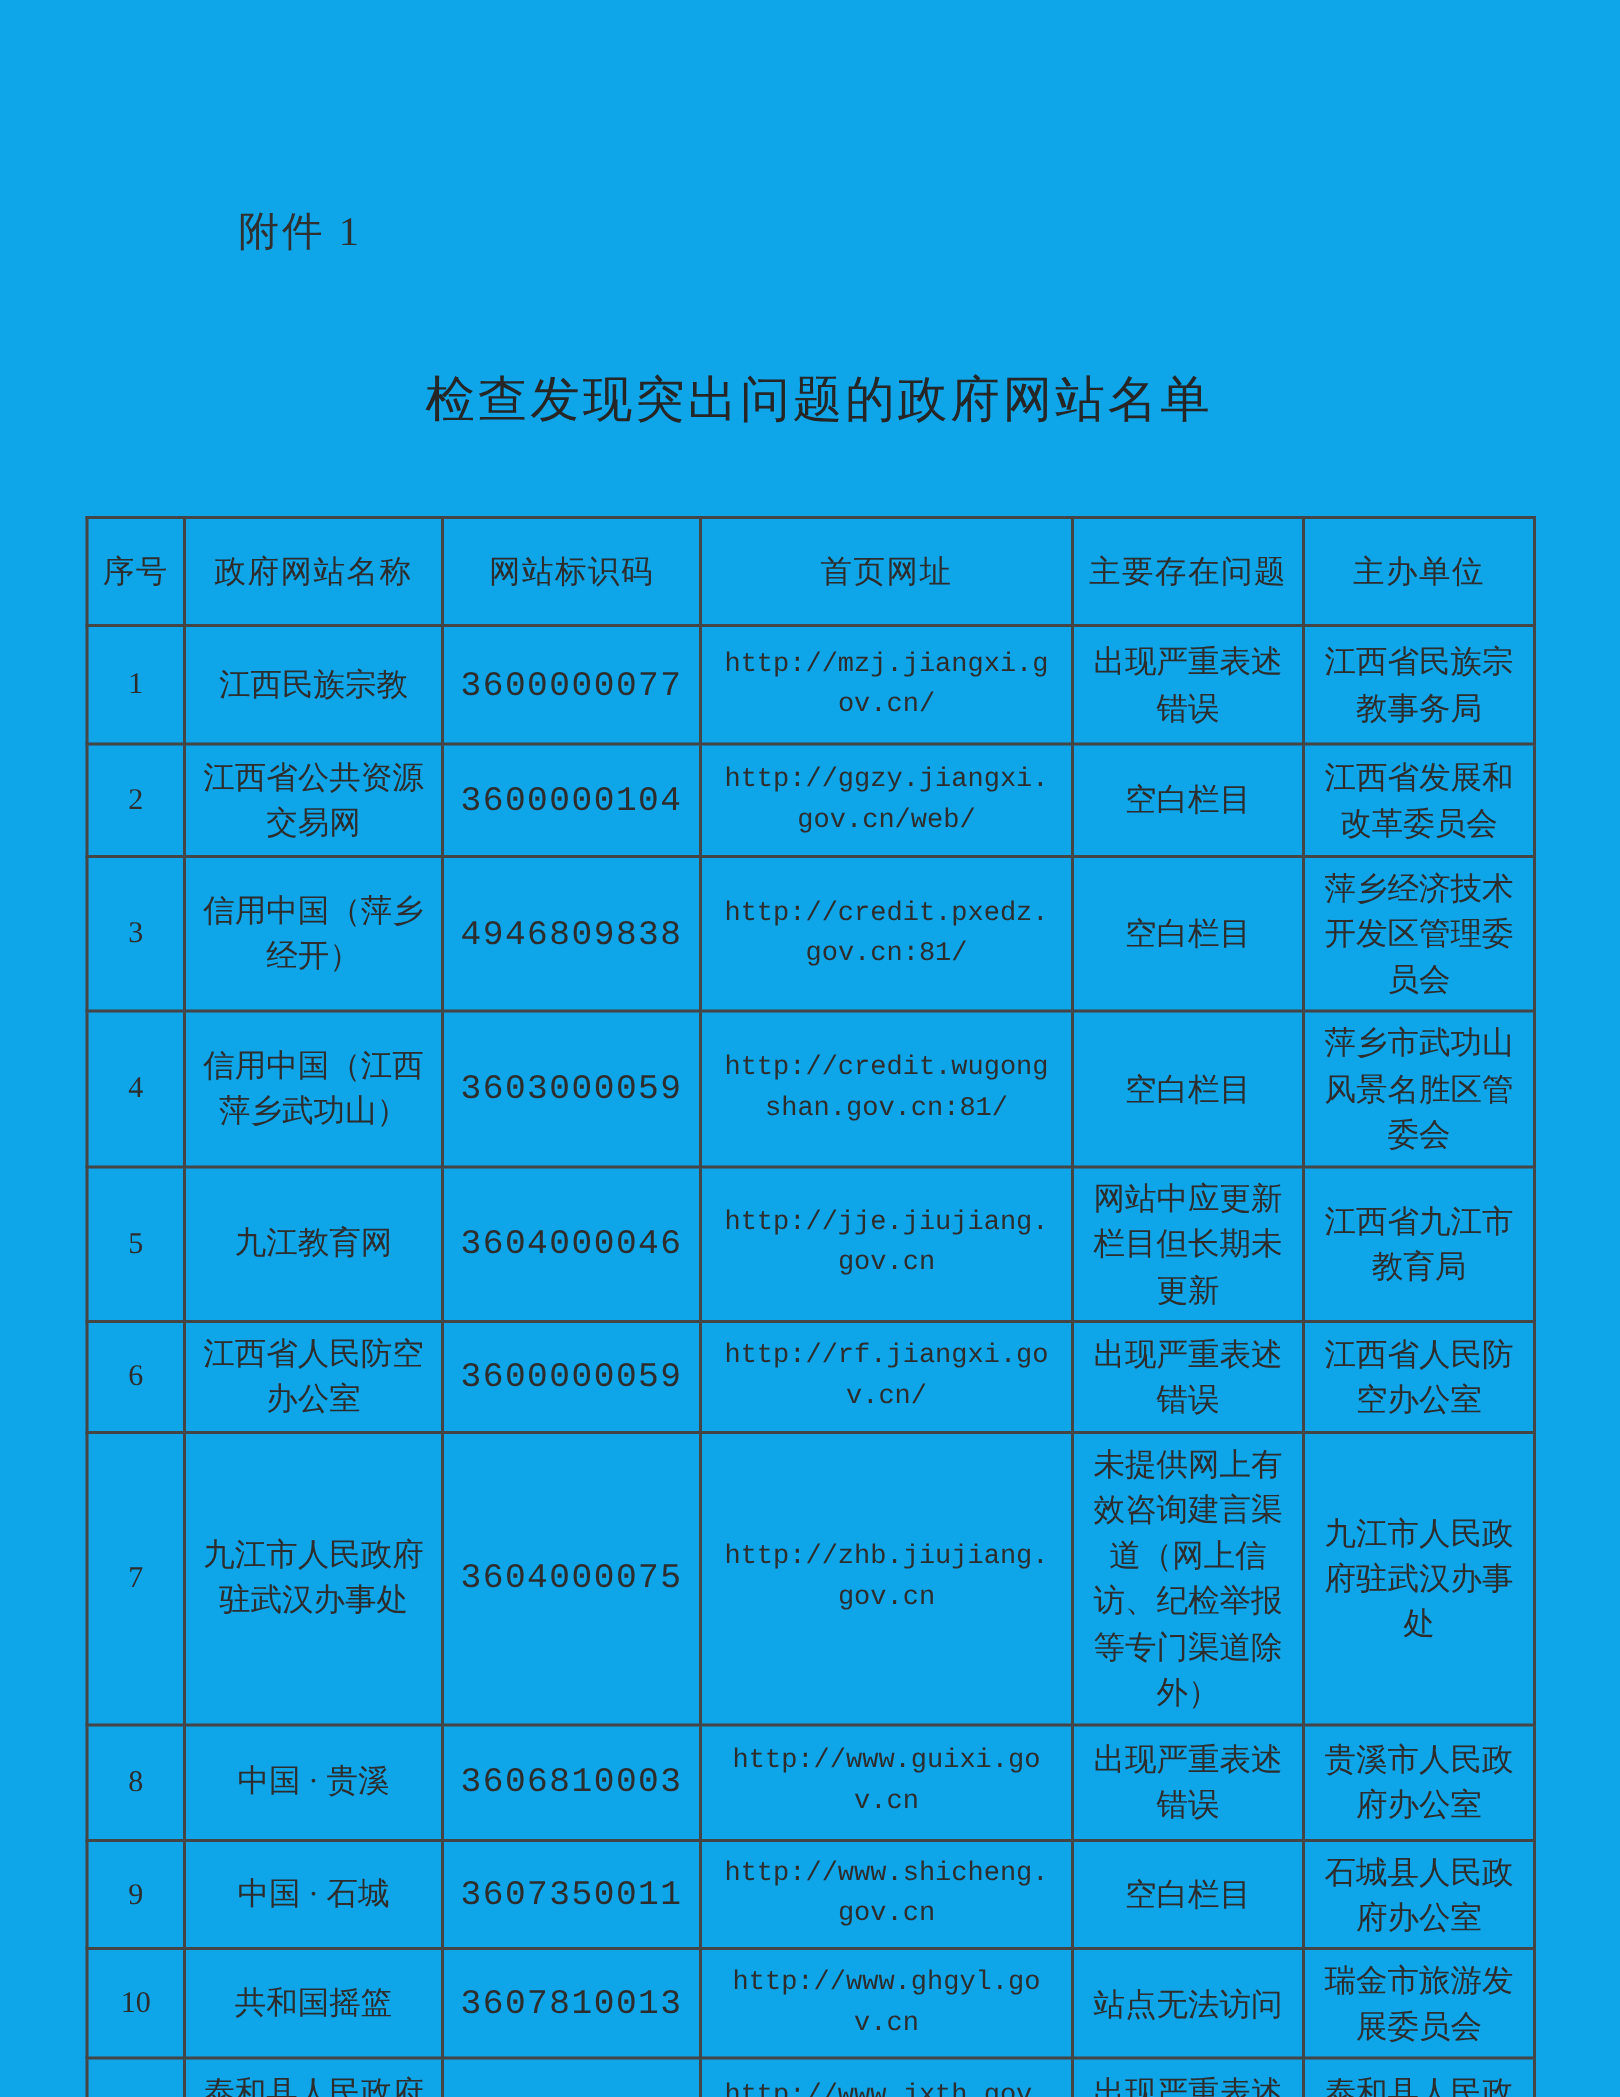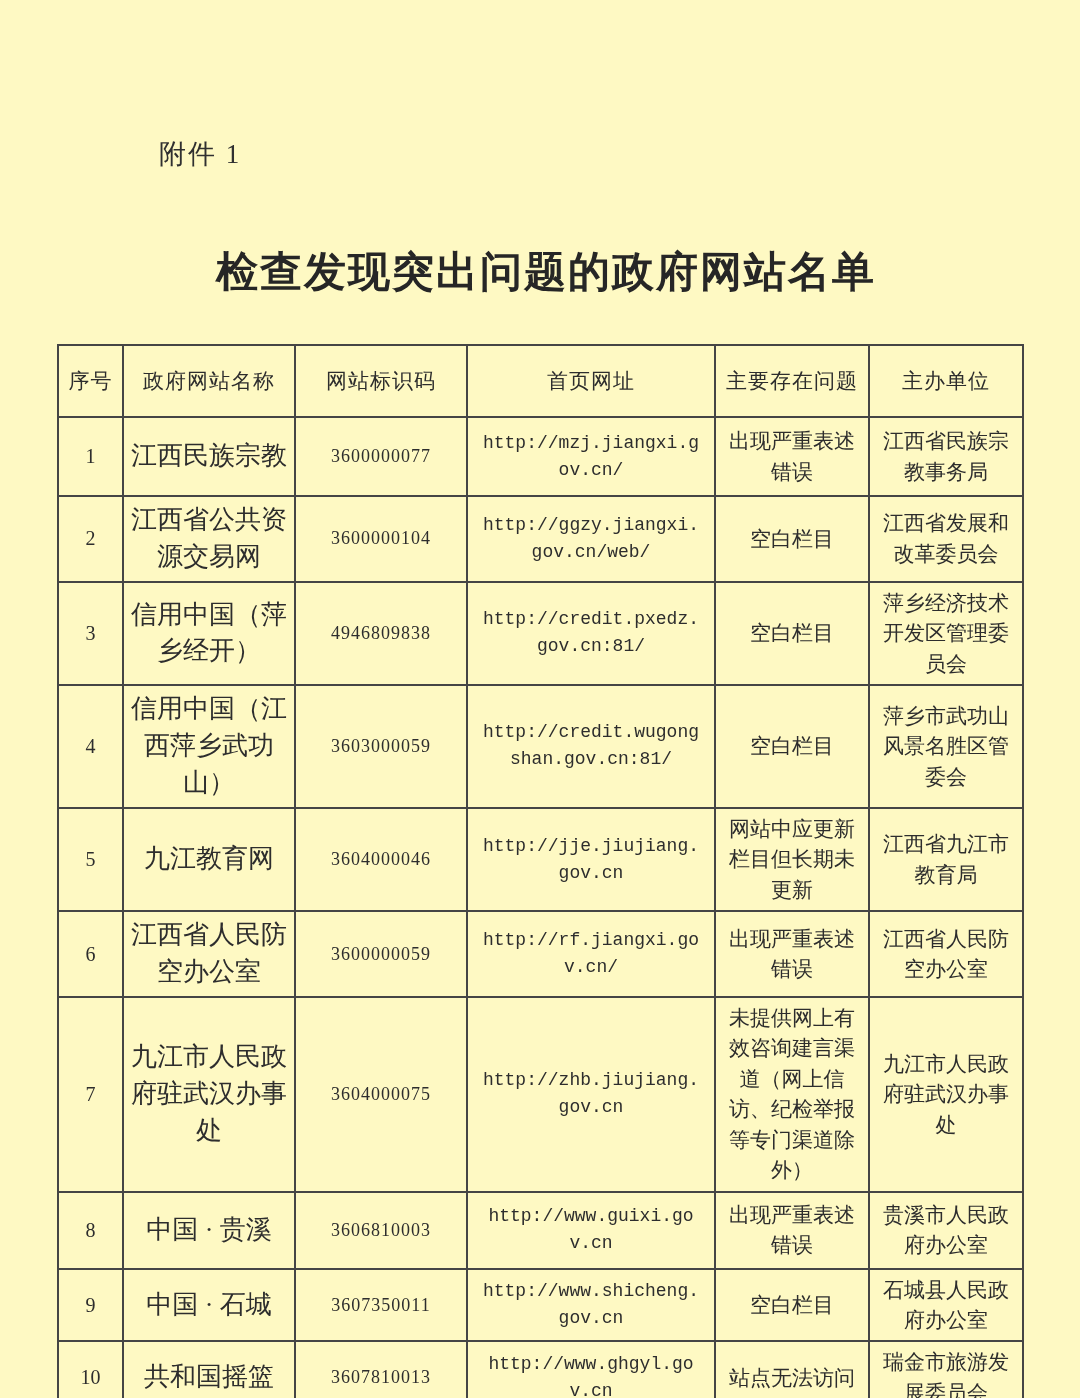--- a/index.html
+++ b/index.html
@@ -5,40 +5,40 @@
   * { box-sizing: border-box; margin: 0; padding: 0; }
   html, body {
     width: 1080px;
     background: #fcfcfc;
     font-family: "Liberation Serif", "DejaVu Serif", serif;
   }
   .page {
     position: relative;
     width: 1080px;
     height: 1398px;
-    background: #fef9c3;
+    background: #0ea5e9;
     color: #2b2b2b;
     overflow: hidden;
   }
   .attachment-label {
     position: absolute;
     left: 159px;
     top: 136px;
     font-size: 27px;
     letter-spacing: 2px;
     color: #303030;
   }
   .doc-title {
     position: absolute;
     left: 0;
     top: 244px;
     width: 100%;
     text-align: center;
-    font-size: 42px;
-    font-weight: bold;
+    font-size: 33px;
+    font-weight: normal;
     letter-spacing: 2px;
     color: #262626;
     padding-left: 12px;
   }
   table.sites {
     position: absolute;
     left: 57px;
     top: 344px;
     width: 966px;
     border-collapse: collapse;
@@ -72,26 +72,26 @@
   .sites tbody tr:nth-child(6)  { height: 74px; }
   .sites tbody tr:nth-child(7)  { height: 145px; }
   .sites tbody tr:nth-child(8)  { height: 77px; }
   .sites tbody tr:nth-child(9)  { height: 60px; }
   .sites tbody tr:nth-child(10) { height: 60px; }
   .sites tbody tr:nth-child(11) { height: 77px; }
   td.cell-no {
     font-size: 20px;
   }
   td.cell-name {
-    font-size: 26px;
+    font-size: 21px;
     line-height: 1.42;
   }
   td.cell-code {
-    font-family: Liberation Serif, serif;
-    font-size: 18px;
+    font-family: Liberation Mono, monospace;
+    font-size: 23px;
     letter-spacing: 1px;
   }
   td.cell-url {
     font-family: "Liberation Mono", "DejaVu Sans Mono", monospace;
     font-size: 18px;
     line-height: 1.5;
     word-break: break-all;
     padding: 5px 10px;
   }
   td.cell-problem, td.cell-org {

